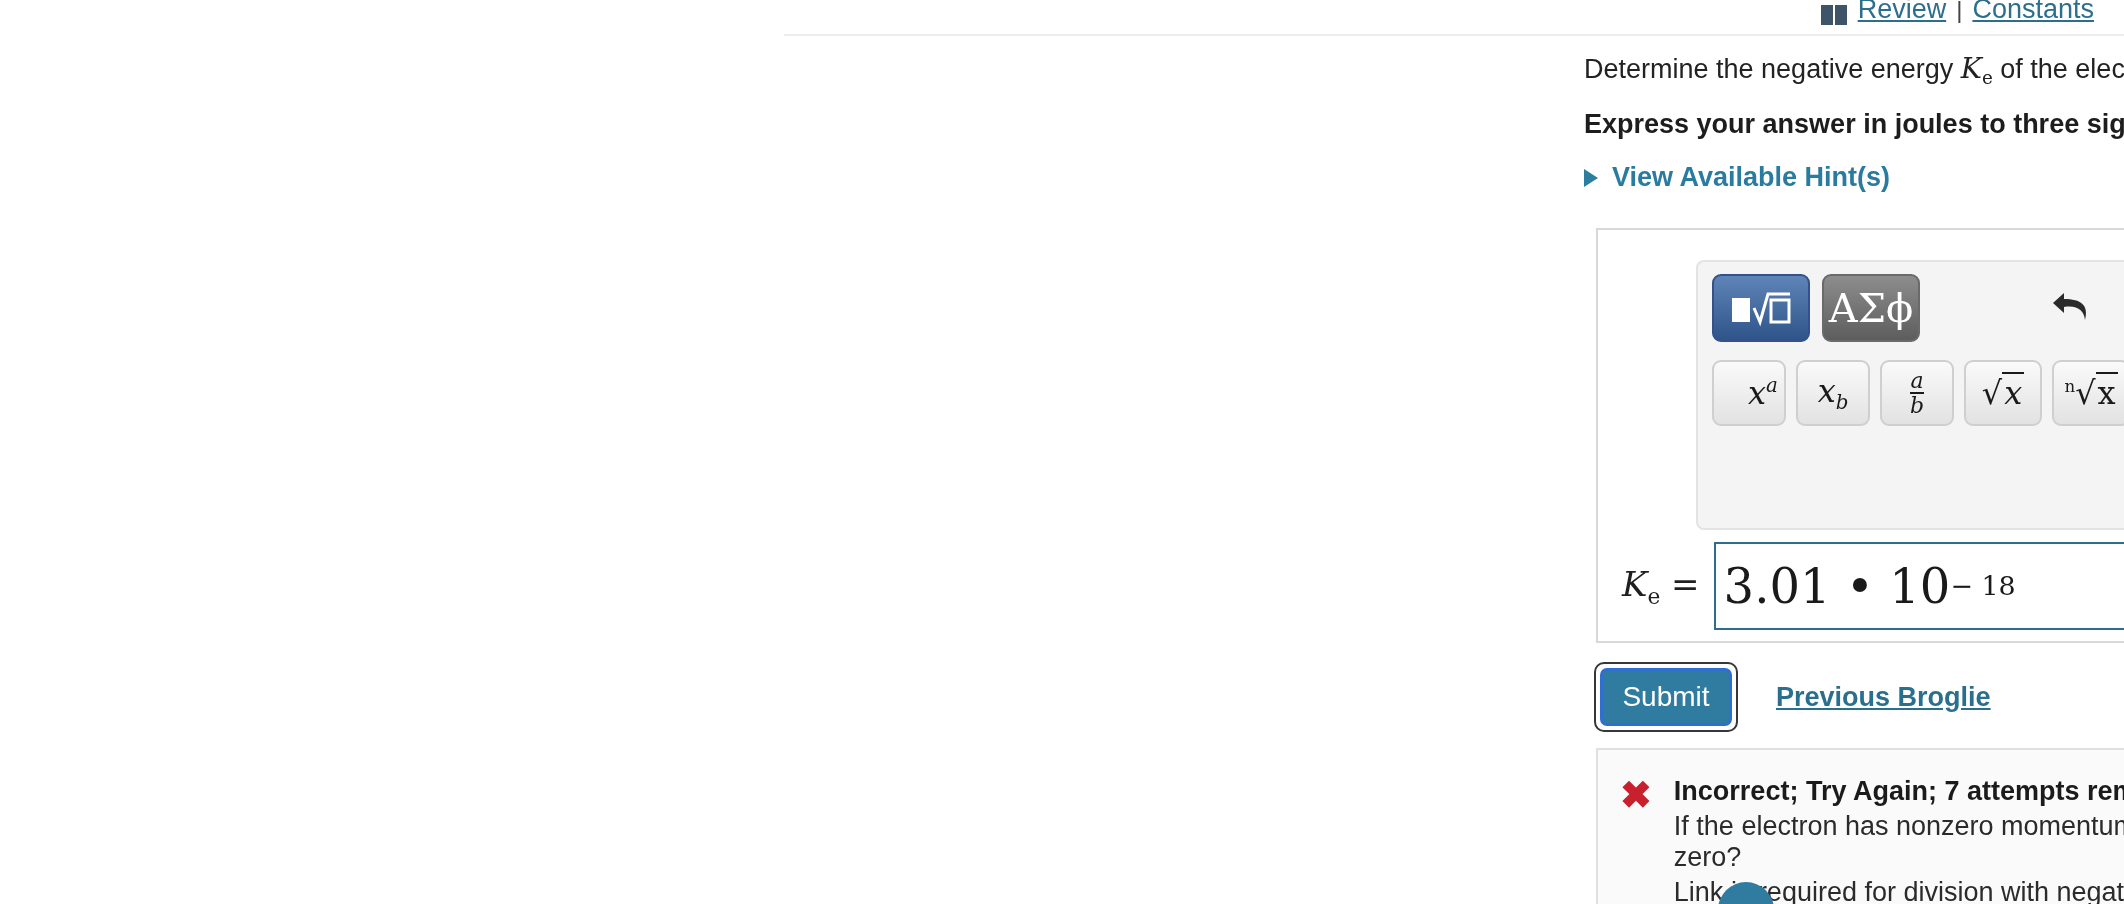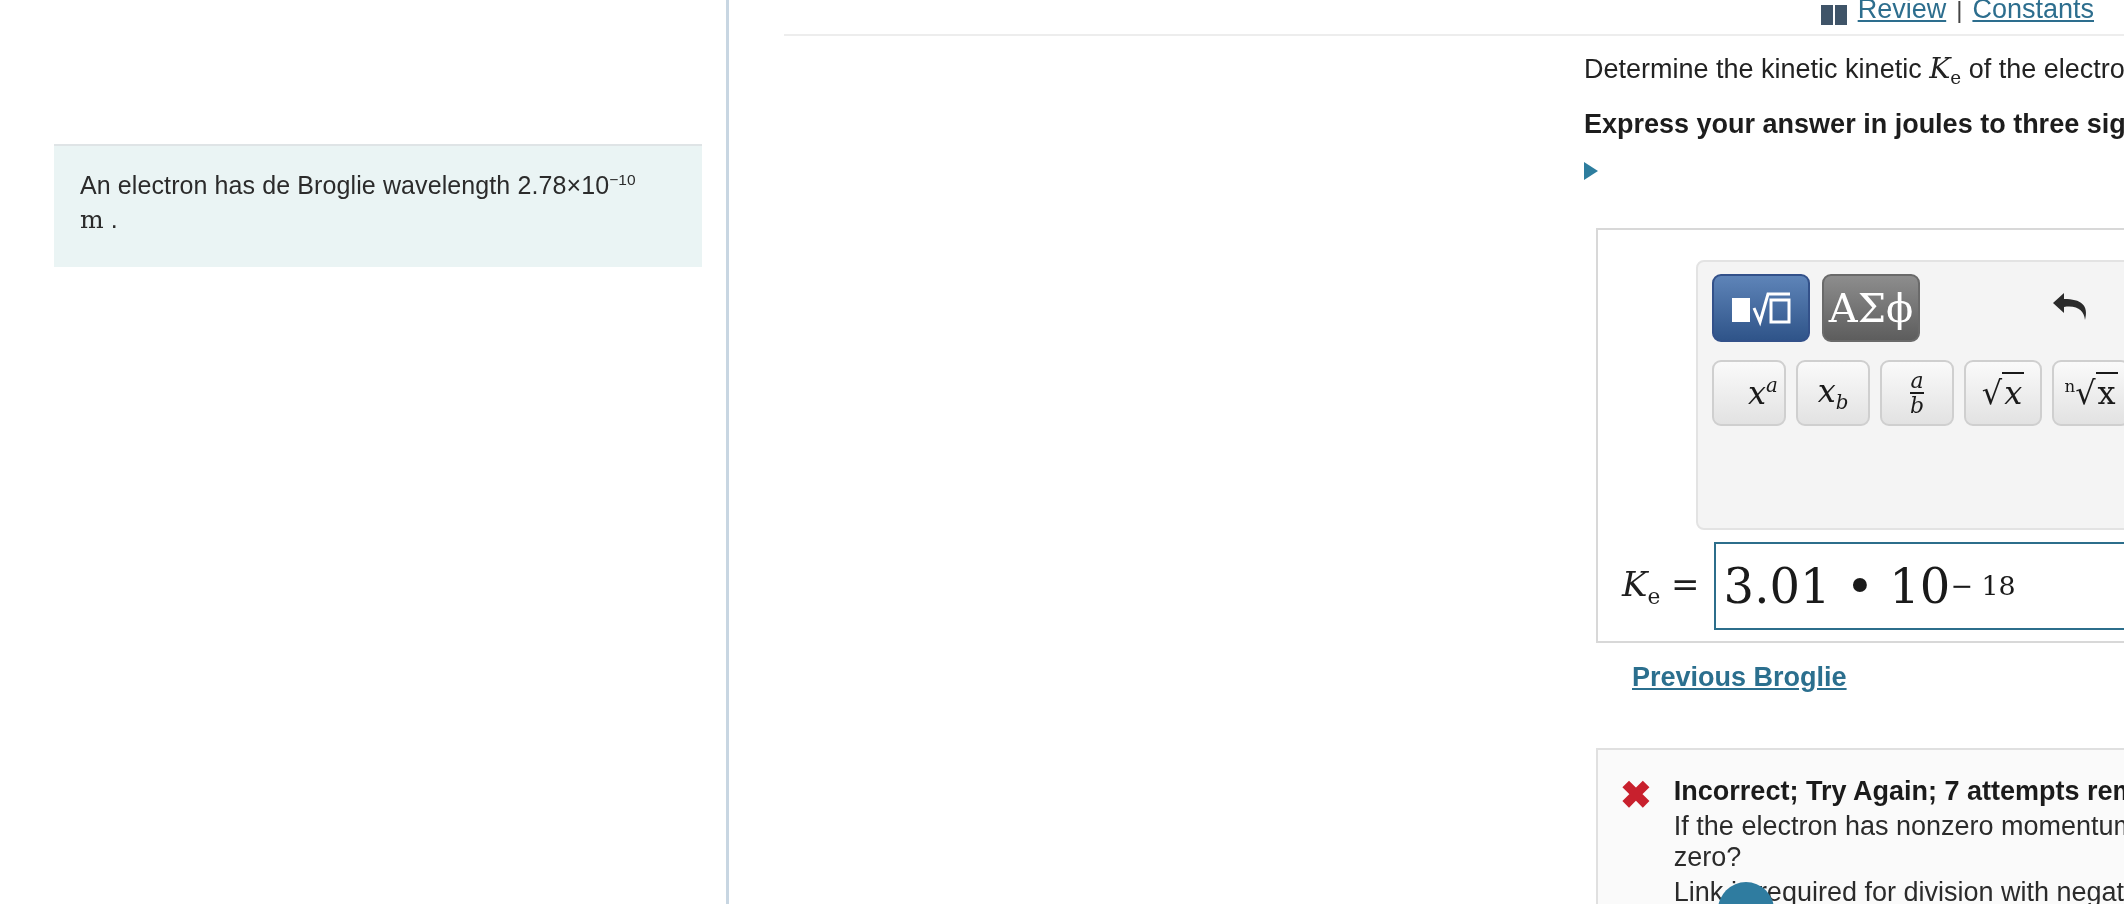--- a/index.html
+++ b/index.html
@@ -193,54 +193,46 @@
     position: absolute; left: 120px; top: 132px;
     width: 56px; height: 56px; border-radius: 50%;
     background: #2f7ca0;
   }
 </style>
 </head>
 <body>
 
 <div id="root">
 
-  <div id="left-panel">
-    <div id="problem-box">
-      <div id="problem-text">
-        <span>An electron has de Broglie wavelength 2.78×10</span><span class="sup-small">−10</span><br>
-        <span class="mathserif">m</span>
-        <span>.</span>
-      </div>
-    </div>
-  </div>
 
   <div id="right-panel">
 
     <div id="topbar"></div>
 
     <div id="review-links">
       <span id="book-icon">
         <svg width="28" height="22" viewBox="0 0 28 22">
           <rect x="1" y="1" width="12" height="20" fill="#3f5468"></rect>
           <rect x="15" y="1" width="12" height="20" fill="#3f5468"></rect>
           <rect x="13" y="1" width="2" height="20" fill="#ffffff"></rect>
         </svg>
       </span>
       <span class="reviewlink">Review</span>
       <span id="pipe">|</span>
       <span class="reviewlink">Constants</span>
     </div>
 
     <div id="question-area">
       <div id="question-line">
-        <span>Determine the kinetic kinetic </span><span class="mathserif" style="font-style:italic;font-size:1.05em;">K</span><span class="mathserif" style="font-size:0.68em;vertical-align:sub;">e</span><span> of the electron.</span>
+        <span>Determine the negative energy </span><span class="mathserif" style="font-style:italic;font-size:1.05em;">K</span><span class="mathserif" style="font-size:0.68em;vertical-align:sub;">e</span><span> of the electron.</span>
       </div>
       <div id="express-line">Express your answer in joules to three significant figures.</div>
       <div id="hints-row">
         <span id="hint-triangle"></span>
+        <span id="hints-label">View Available Hint(s)</span>
       </div>
     </div>
 
     <div id="answer-card">
 
       <div id="mathpad">
 
         <div class="padbtn" id="btn-math">
           <svg width="62" height="40" viewBox="0 0 62 40">
             <rect x="2" y="10" width="18" height="24" fill="#ffffff"></rect>
@@ -278,20 +270,23 @@
         <span id="ans-label"><span>K</span><span class="sub">e</span> <span style="font-style:normal;">=</span></span>
         <div id="ans-input">
           <span>3.01 • 10</span>
             <span class="exp">− 18</span>
         </div>
 
       </div>
     </div>
 
     <div id="submit-row">
+      <div id="submit-wrap">
+        <div id="submit-btn">Submit</div>
+      </div>
       <span id="prev-answers">Previous Broglie</span>
     </div>
 
     <div id="feedback-box">
       <div id="feedback-inner">
         <span id="x-icon">✖</span>
         <div>
           <div id="fb-title">Incorrect; Try Again; 7 attempts remaining</div>
           <div class="fb-line">If the electron has nonzero momentum, can its kinetic energy be equal to zero?</div>
           <div class="fb-line">Link is required for division with negative exponents.</div>

